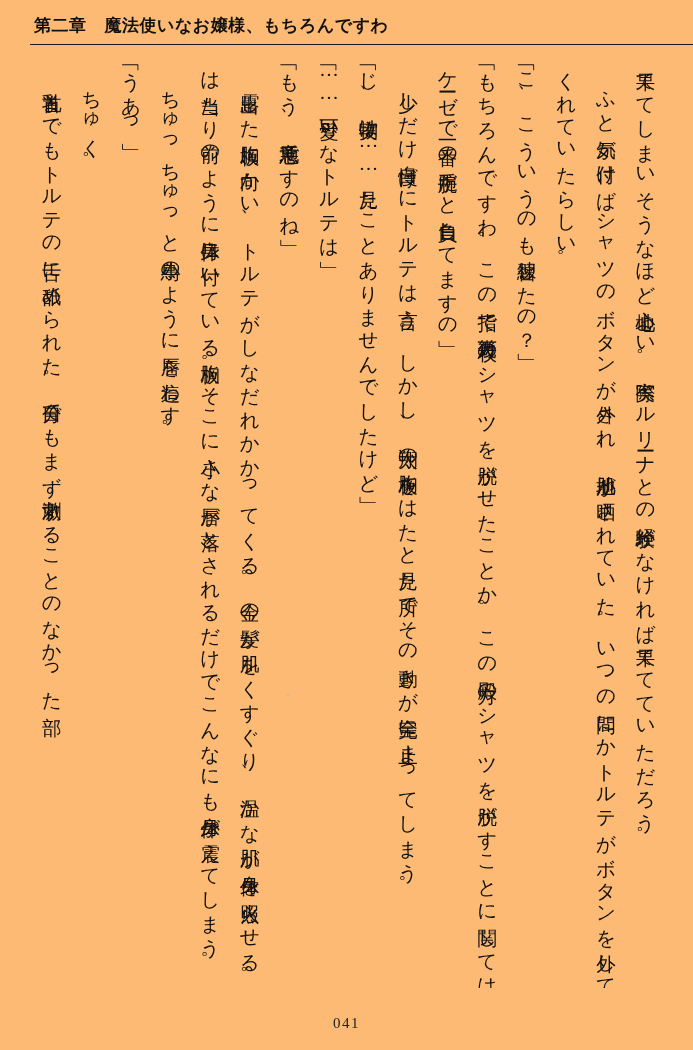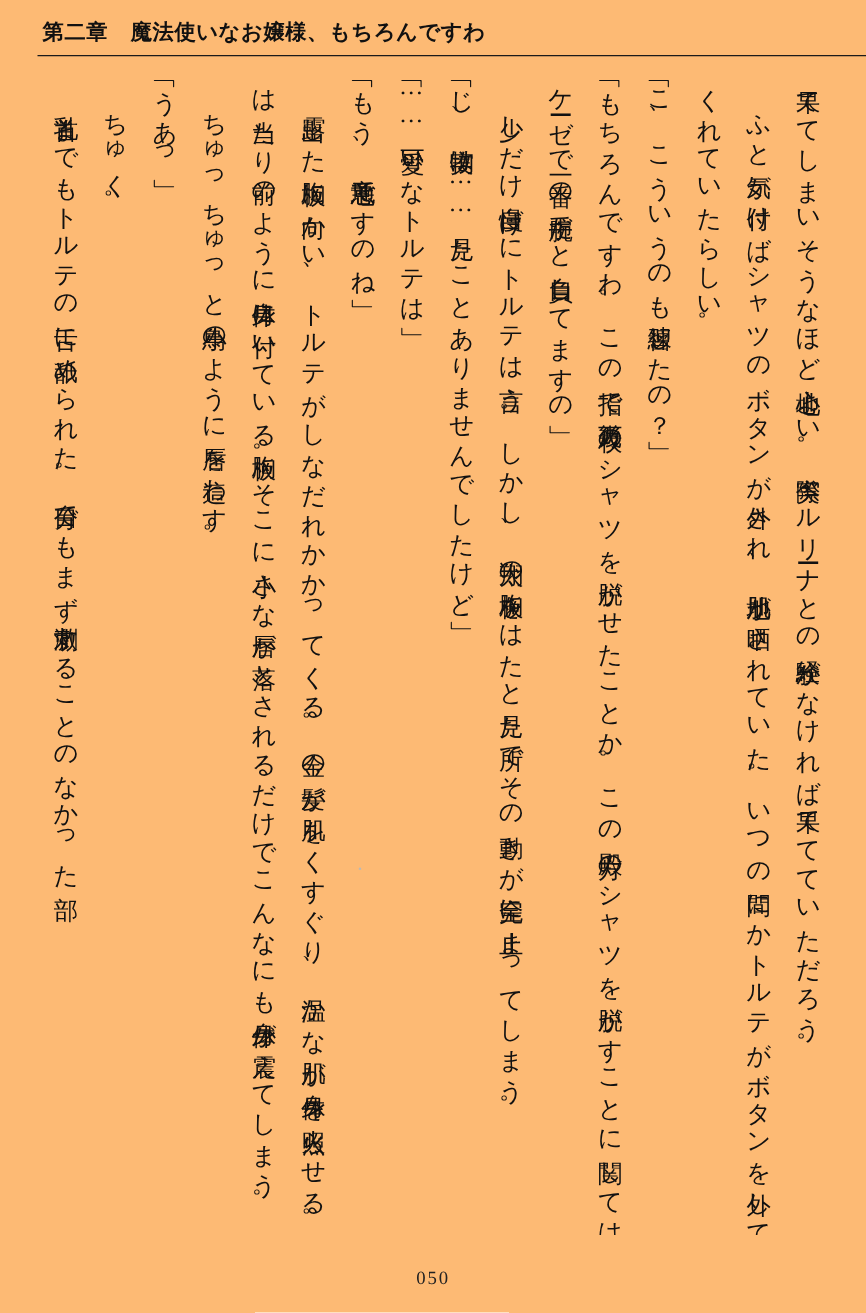--- a/index.html
+++ b/index.html
@@ -127,15 +127,15 @@
     <p class="dialogue">「もう、意地悪ですのね」</p>
     <p>露出した胸板に向かい、トルテがしなだれかかってくる。金の髪が肌をくすぐり、温かな肌が身体を火照らせる。普段は当たり前のように身体に付いている胸板。そこに小さな唇が落とされるだけでこんなにも身体が震えてしまう。</p>
     <p>ちゅっちゅっと小鳥のように唇を這わす。</p>
     <p class="dialogue">「うあっ」</p>
     <p>ちゅく。</p>
     <p>乳首までもトルテの舌に舐められた。自分でもまず刺激することのなかった部</p>
   </div>
 
   <div class="speck" style="left:287px; top:694px;"></div>
 
-  <div class="folio">050</div>
+  <div class="folio">041</div>
 
 </div>
 
 </body></html>

